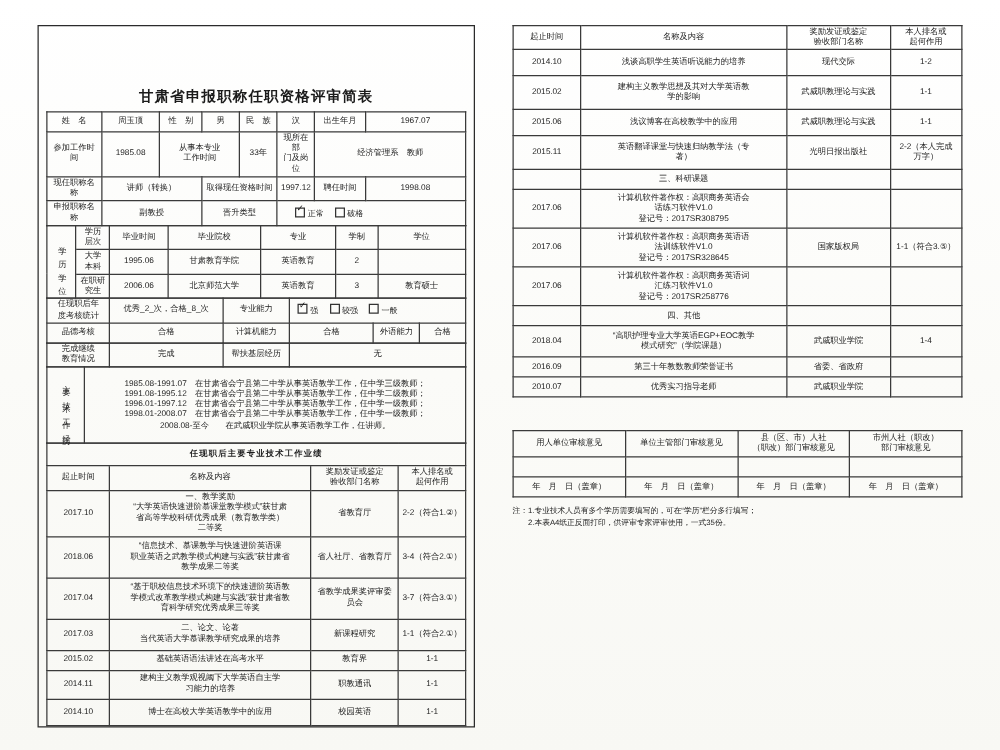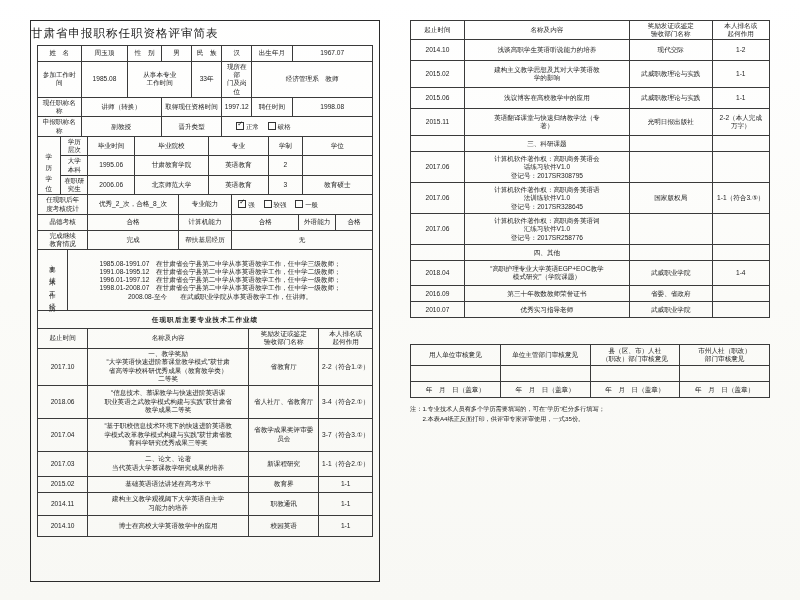--- a/index.html
+++ b/index.html
@@ -16,22 +16,23 @@
     content:"";position:absolute;inset:0;
     background:linear-gradient(180deg,#ffffff 0%,#fbfbf8 50%,#f8f8f4 100%);
     pointer-events:none;
   }
   .sheet{position:absolute;border:1px solid #333;box-sizing:border-box;background:transparent;}
   
   #left-sheet{left:30px;top:20px;width:350px;height:562px;border:1.5px solid #2b2b2b;}
   #right-sheet{left:410px;top:20px;width:360px;height:562px;border:none;}
 
   .doc-title{
-    text-align:left;font-weight:normal;font-size:11.5px;letter-spacing:1px;
+    text-align:center;font-weight:bold;font-size:11.5px;letter-spacing:1px;
     padding:5px 0 4px 0;
+    margin-top:44px;
   }
   table.tbl{border-collapse:collapse;width:100%;table-layout:fixed;}
   table.tbl td,table.tbl th{
     border:0.8px solid #3a3a3a;
     font-size:6.6px;
     padding:1px 2px;
     text-align:center;
     vertical-align:middle;
     line-height:1.25;
     word-break:break-all;

